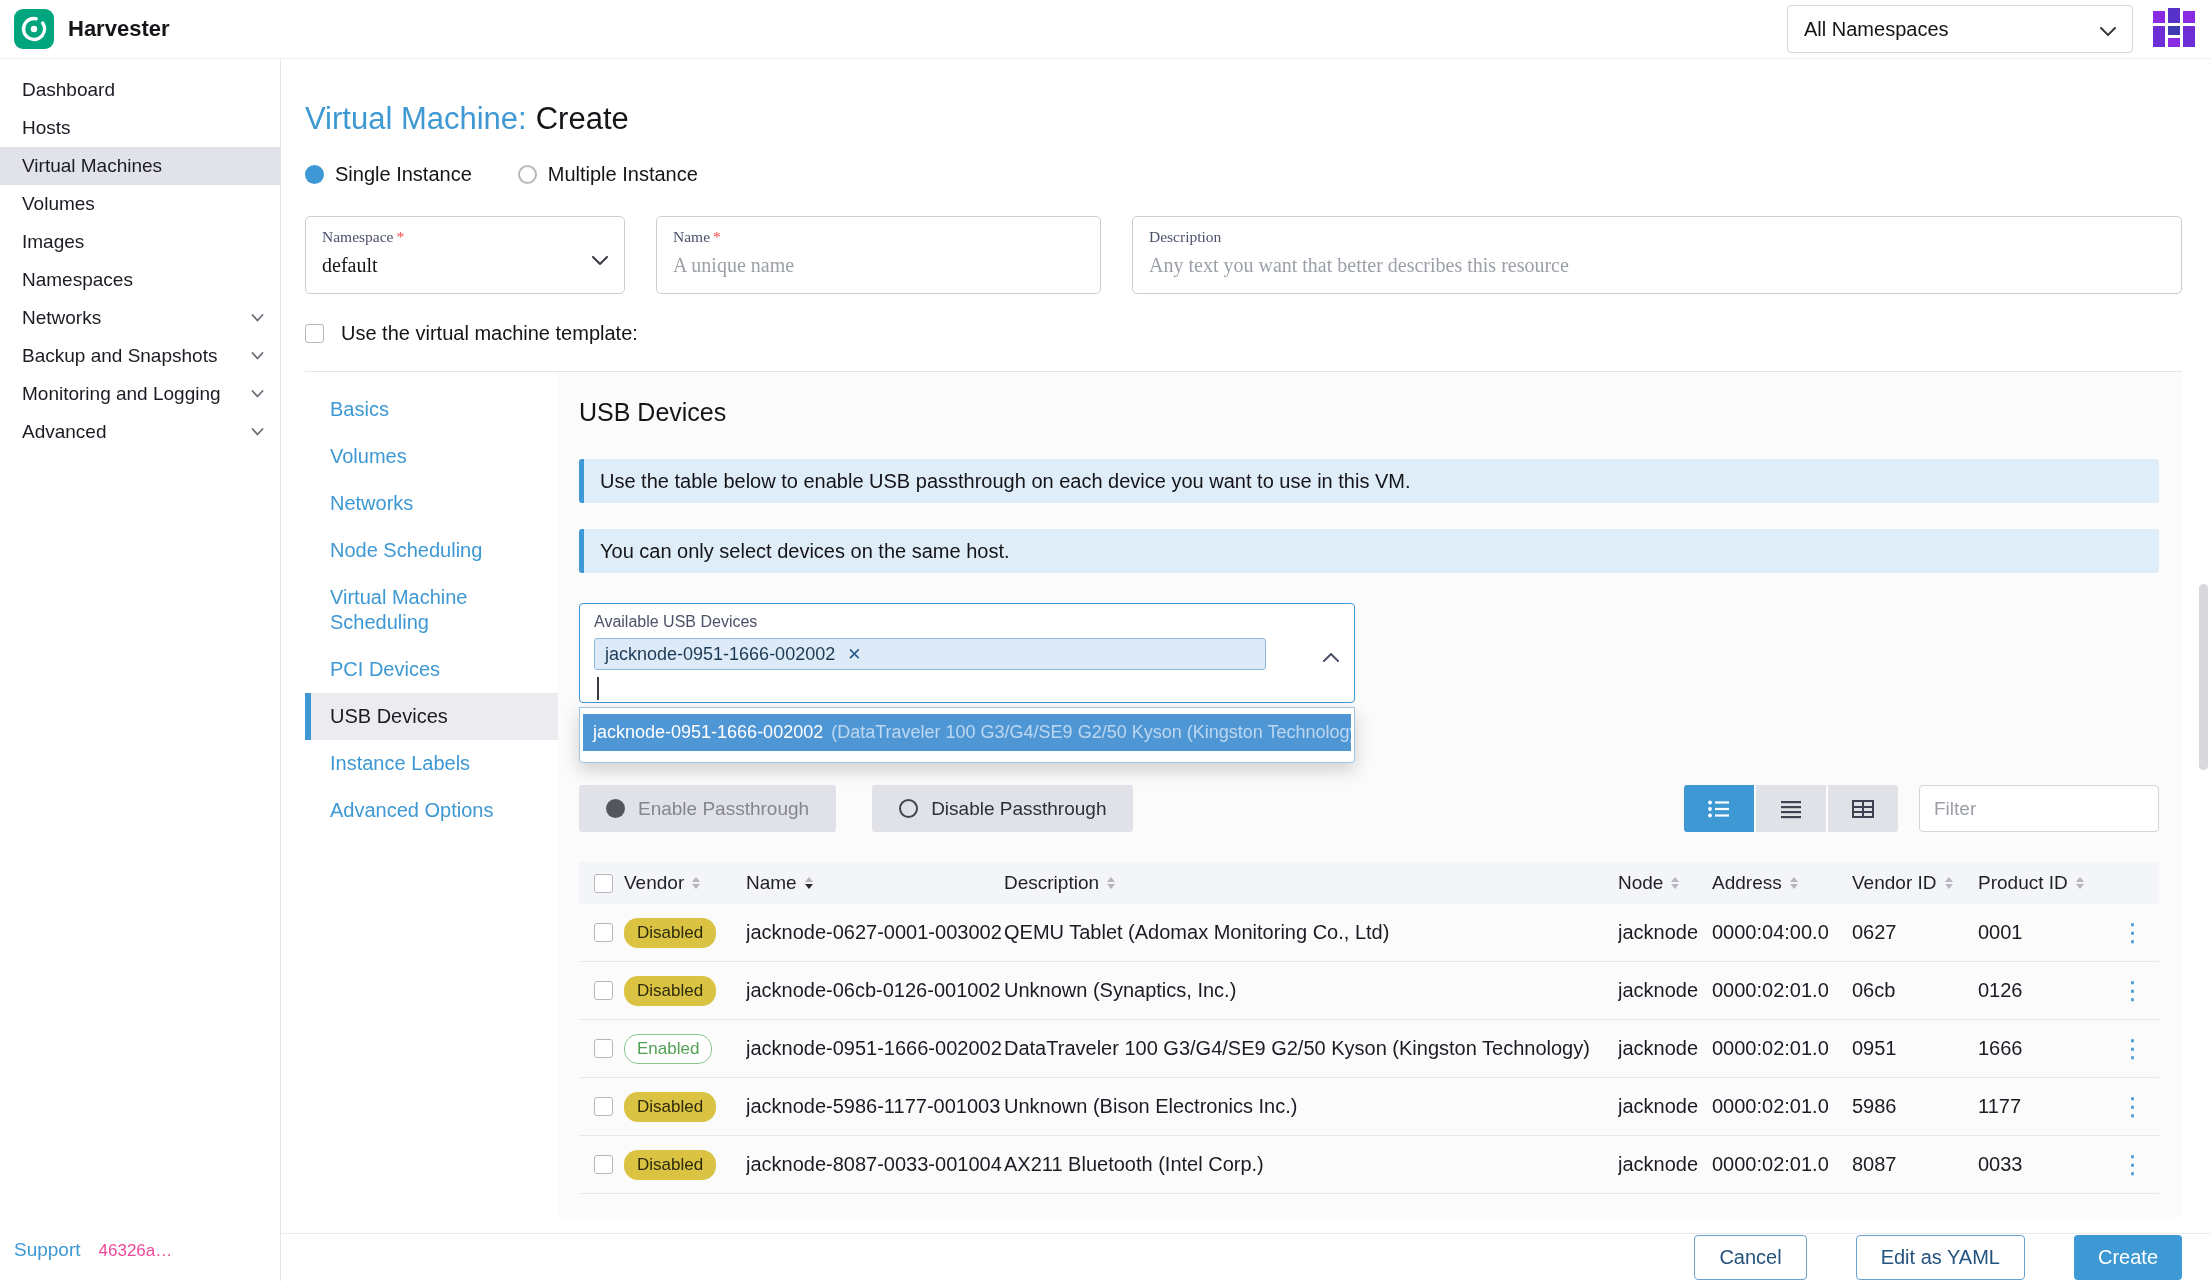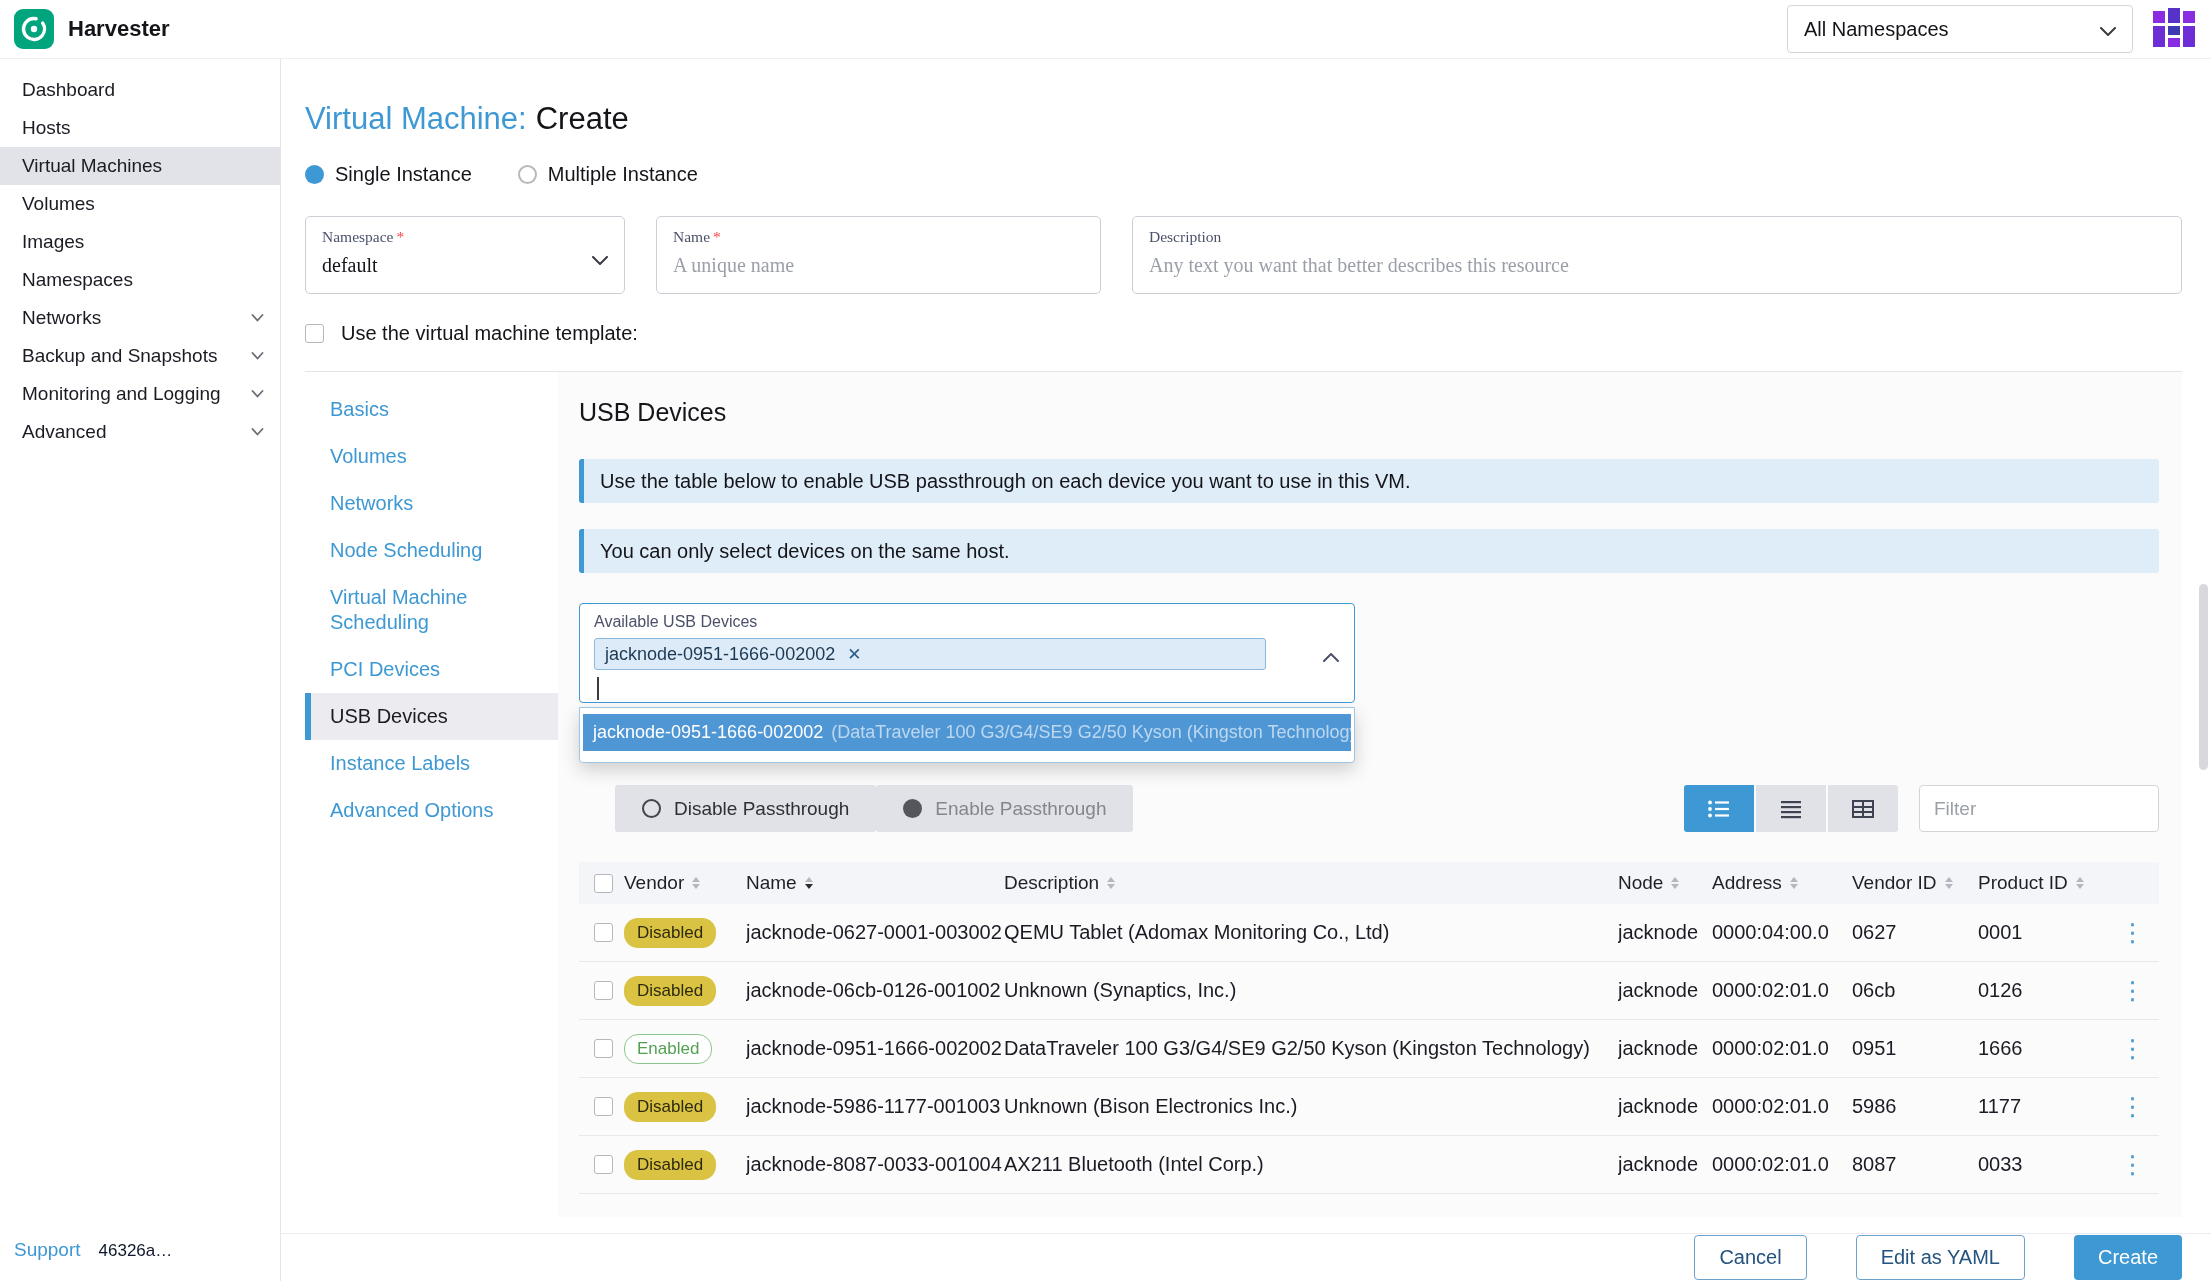--- a/index.html
+++ b/index.html
@@ -27,21 +27,21 @@
   
   .sidebar { position:absolute; top:59px; left:0; bottom:0; width:281px; background:#fff;
     border-right:1px solid #e4e4e9; display:flex; flex-direction:column; padding-top:12px; z-index:5; }
   .side-item { height:38px; padding:0 16px 0 22px; font-size:19px; display:flex;
     align-items:center; justify-content:space-between; cursor:pointer; color:#1b1b24; }
   .side-item.active { background:#e2e3e8; }
   .side-chev { display:flex; align-items:center; }
   .side-footer { margin-top:auto; padding:18px 14px 20px; font-size:19px; display:flex;
     gap:18px; align-items:baseline; }
   .support-link { color:var(--accent,#3d98d3); cursor:pointer; }
-  .version { color:#0f172a; font-size:17px; }
+  .version { color:#ec4899; font-size:17px; }
 
   
   .main { position:absolute; left:281px; top:59px; right:0; bottom:0;
     padding:0 29px 64px 24px; display:flex; flex-direction:column; overflow:hidden; }
 
   .page-title { margin-top:42px; font-size:31px; }
   .page-title .prefix { color:var(--accent,#3d98d3); }
   .page-title .action { margin-left:9px; }
 
   .instance-row { margin-top:26px; display:flex; align-items:center; gap:46px; font-size:20px; }
@@ -338,27 +338,27 @@
         </div>
         <div class="dropdown">
           <div class="option">
             <span class="opt-name">jacknode-0951-1666-002002</span>
             <span class="opt-desc">(DataTraveler 100 G3/G4/SE9 G2/50 Kyson (Kingston Technology))</span>
           </div>
         </div>
       </div>
 
       <div class="toolbar">
+        <button class="btn-gray">
+          <span class="icon-circle-filled"></span>
+          <span class="btn-gray-label dim">Enable Passthrough</span>
+        </button>
         <button class="btn-gray disable">
           <span class="icon-circle-outline"></span>
           <span class="btn-gray-label">Disable Passthrough</span>
-        </button>
-        <button class="btn-gray">
-          <span class="icon-circle-filled"></span>
-          <span class="btn-gray-label dim">Enable Passthrough</span>
         </button>
         <div class="tspacer"></div>
         <div class="segmented">
           <button class="seg-btn active">
             <svg width="24" height="20" viewBox="0 0 24 20">
               <circle cx="3" cy="3.5" r="1.9" fill="#fff"></circle>
                 <circle cx="3" cy="10" r="1.9" fill="#fff"></circle>
                 <circle cx="3" cy="16.5" r="1.9" fill="#fff"></circle>
               <rect x="8" y="2.4" width="14" height="2.2" fill="#fff"></rect>
                 <rect x="8" y="8.9" width="14" height="2.2" fill="#fff"></rect>

